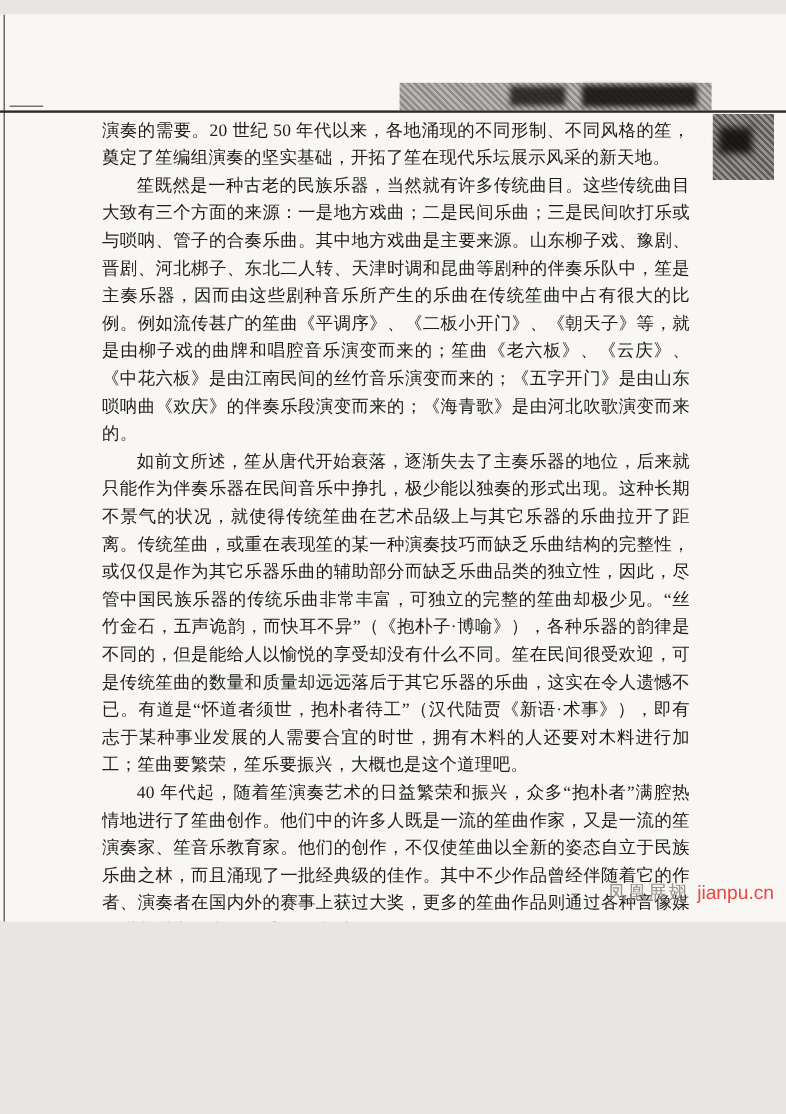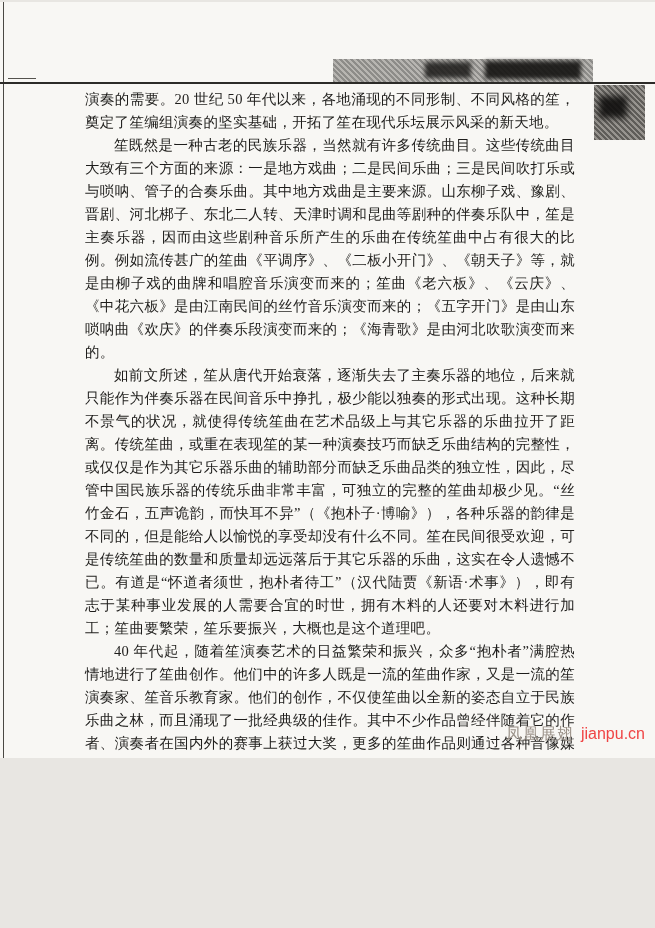--- a/index.html
+++ b/index.html
@@ -1,17 +1,17 @@
 <!DOCTYPE html>
 <html><head>
 <meta charset="utf-8">
 <style>
   html,body { margin:0; padding:0; background:#e8e6e2; }
   .page {
-    position:relative; width:655px; height:756px; margin:2px auto;
+    position:relative; width:655px; height:756px; margin:12px auto;
     background:#f8f7f4; overflow:hidden;
     font-family:"Liberation Serif","DejaVu Serif",serif;
     color:#1e1d1b;
   }
   .scan-edge-line {
     position:absolute; left:3px; top:0; width:1px; height:928px;
     background:#4a4843;
   }
   .header-band {
     position:absolute; left:333px; top:57px; width:260px; height:23px;

